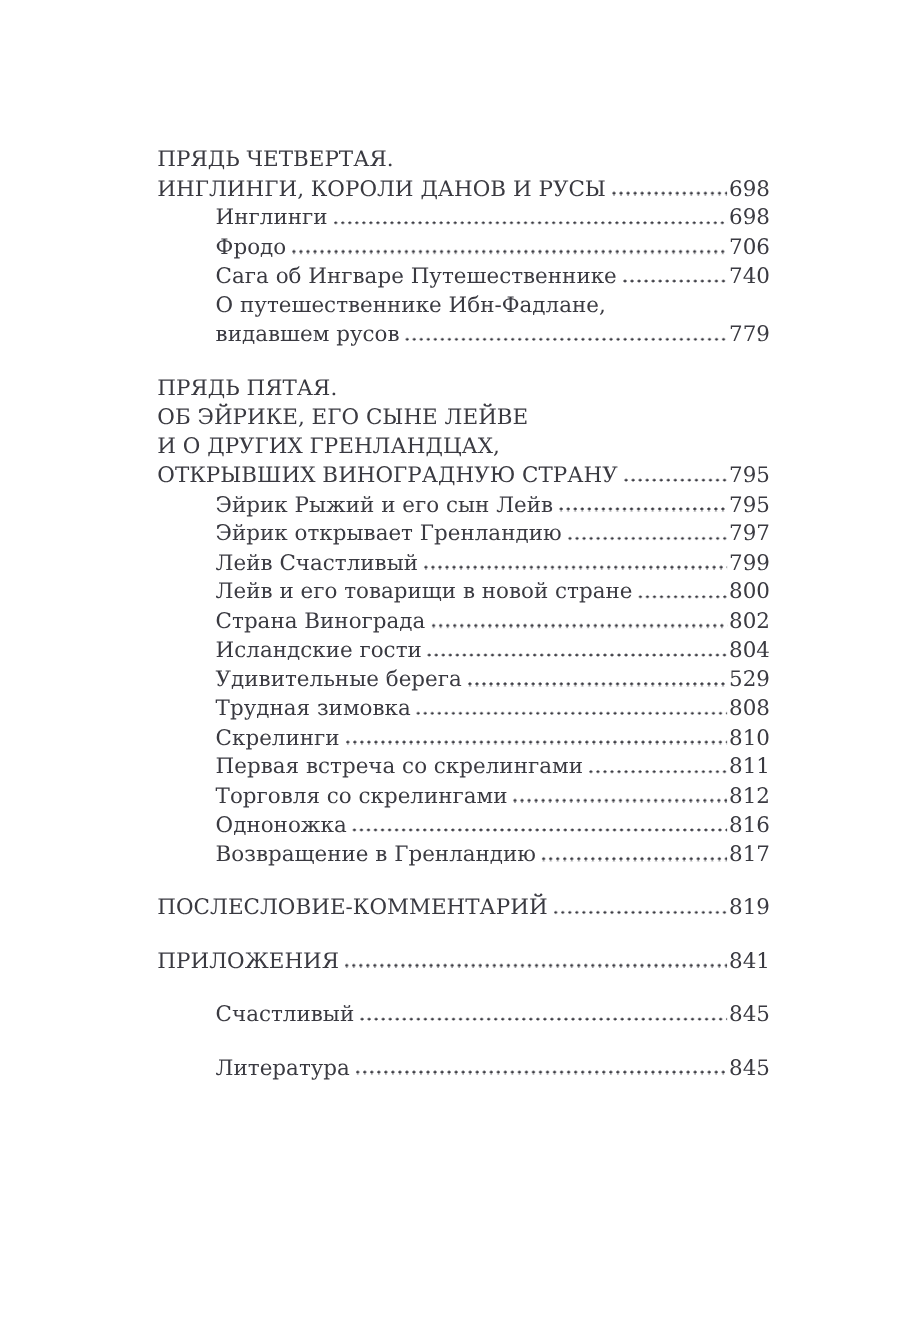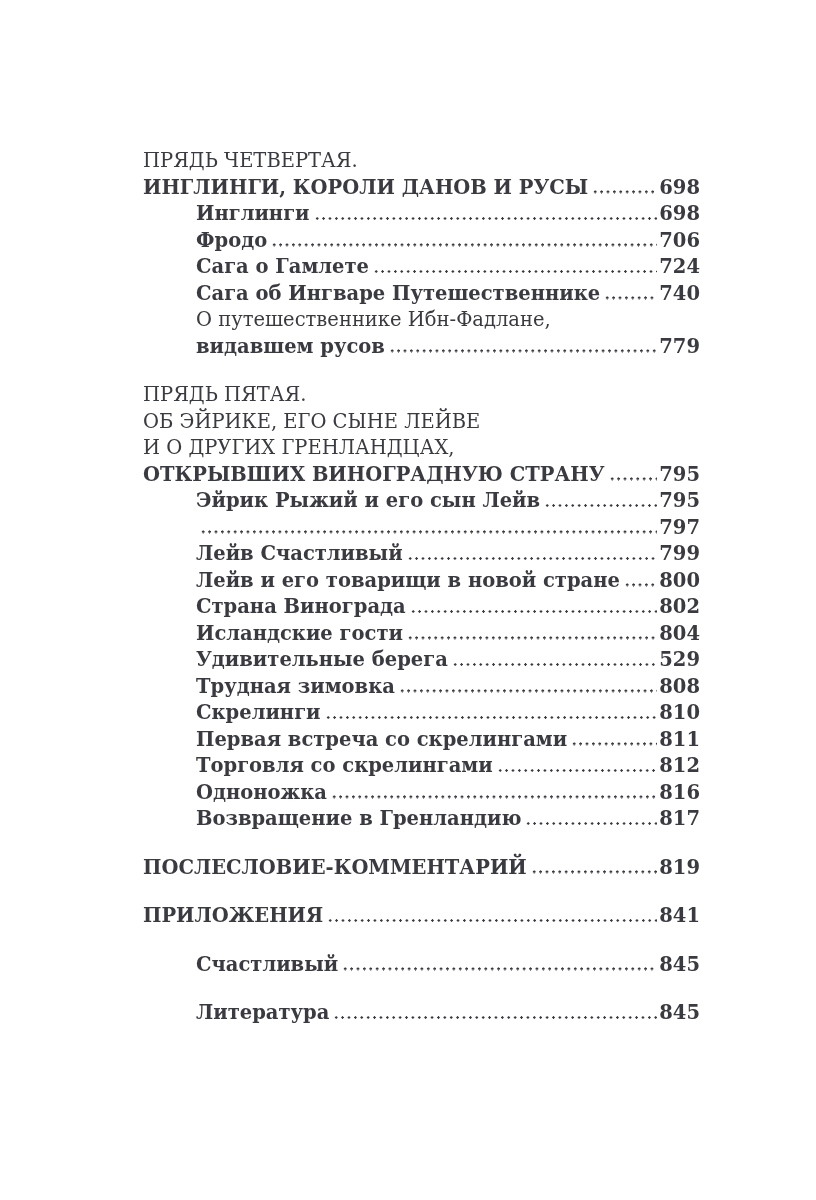--- a/index.html
+++ b/index.html
@@ -16,32 +16,31 @@
   }
   .book-page {
     position: relative;
     width: 816px;
     height: 1200px;
     background: var(--paper, #ffffff);
   }
   .toc {
     position: absolute;
     left: 143px;
-    top: 148px;
+    top: 132px;
     width: 557px;
     font-size: 19.5px;
     line-height: 26.5px;
   }
   .entry.item { padding-left: 53px; }
   .entry.gap { margin-top: 22px; }
   .line { white-space: nowrap; }
   .leader {
     display: flex;
     align-items: baseline;
-    font-weight: bold;
   }
   .leader .title {
     flex: 0 0 auto;
     white-space: nowrap;
   }
   .leader .dots {
     flex: 1 1 0;
     min-width: 12px;
     height: 3.4px;
     margin: 0 2px 0 4px;
@@ -77,27 +76,20 @@
   </div>
       <div class="entry item">
     <div class="leader">
       <span class="title">Фродо</span>
       <span class="dots"></span>
       <span class="pagenum">706</span>
     </div>
   </div>
       <div class="entry item">
     <div class="leader">
-      <span class="title">Сага о Гамлете</span>
-      <span class="dots"></span>
-      <span class="pagenum">724</span>
-    </div>
-  </div>
-      <div class="entry item">
-    <div class="leader">
       <span class="title">Сага об Ингваре Путешественнике</span>
       <span class="dots"></span>
       <span class="pagenum">740</span>
     </div>
   </div>
       <div class="entry item">
     <div class="line">О путешественнике Ибн-Фадлане,</div>
         <div class="leader">
       <span class="title">видавшем русов</span>
       <span class="dots"></span>
@@ -116,20 +108,21 @@
   </div>
       <div class="entry item">
     <div class="leader">
       <span class="title">Эйрик Рыжий и его сын Лейв</span>
       <span class="dots"></span>
       <span class="pagenum">795</span>
     </div>
   </div>
       <div class="entry item">
     <div class="leader">
+      <span class="title">Эйрик открывает Гренландию</span>
       <span class="dots"></span>
       <span class="pagenum">797</span>
     </div>
   </div>
       <div class="entry item">
     <div class="leader">
       <span class="title">Лейв Счастливый</span>
       <span class="dots"></span>
       <span class="pagenum">799</span>
     </div>

